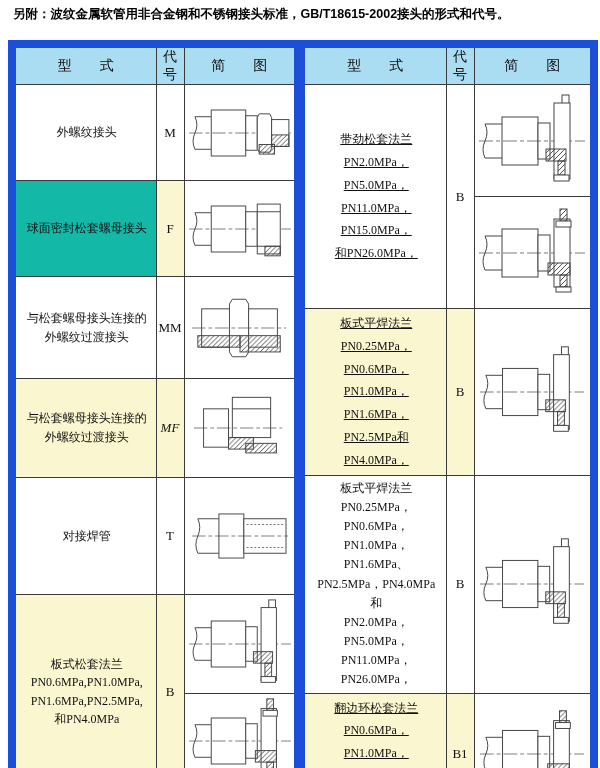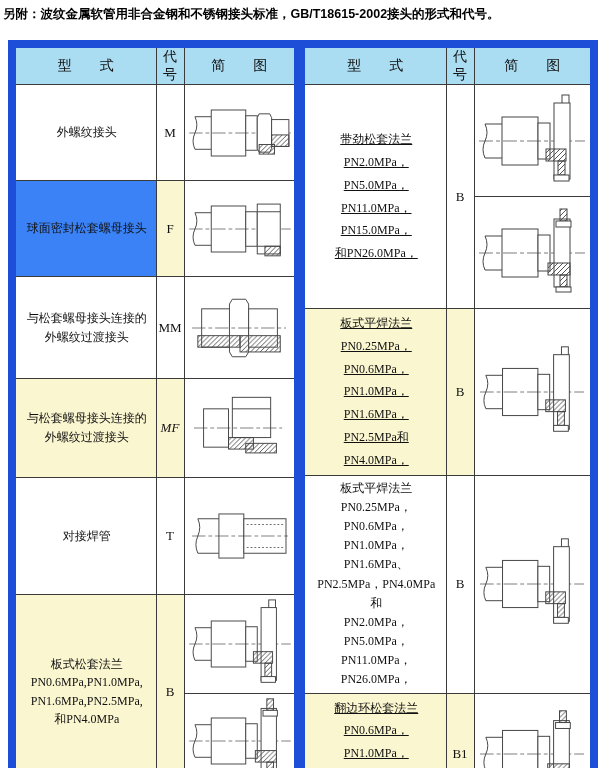--- a/index.html
+++ b/index.html
@@ -2,21 +2,21 @@
 <html><head>
 <meta charset="utf-8">
 <style>
   html,body{margin:0;padding:0;}
   body{
     width:600px;height:768px;background:#ffffff;position:relative;
     font-family:"Liberation Serif","DejaVu Serif",serif;color:#111;
     overflow:hidden;
   }
   .note{
-    position:absolute;left:3px;top:6px;width:586px;
+    position:absolute;left:13px;top:6px;width:586px;
     font-family:"Liberation Sans","DejaVu Sans",sans-serif;
     font-weight:bold;font-size:12.5px;line-height:1.3;color:#000;
   }
   table{
     border-collapse:collapse;table-layout:fixed;
     position:absolute;top:40px;
     background:#fff;
   }
   #left-table{left:8px;width:288px;}
   #right-table{left:297px;width:295px;}
@@ -132,21 +132,21 @@
     <td class="type-cell">外螺纹接头</td>
     <td class="code-cell">M</td>
     <td class="diagram-cell">
       <svg viewBox="0 0 112 96" width="110" height="92">
             <use href="#hose"></use>
             <use href="#endThread"></use>
           </svg>
     </td>
   </tr>
   <tr style="height:96px">
-    <td class="type-cell" style="background-color: #3b82f6;">球面密封松套螺母接头</td>
+    <td class="type-cell" style="background-color: #14b8a6;">球面密封松套螺母接头</td>
     <td class="code-cell" style="background-color: rgb(250, 246, 208);">F</td>
     <td class="diagram-cell">
       <svg viewBox="0 0 112 96" width="110" height="92">
             <use href="#hose"></use>
             <use href="#endNut"></use>
           </svg>
     </td>
   </tr>
   <tr style="height:102px">
     <td class="type-cell">与松套螺母接头连接的外螺纹过渡接头</td>

